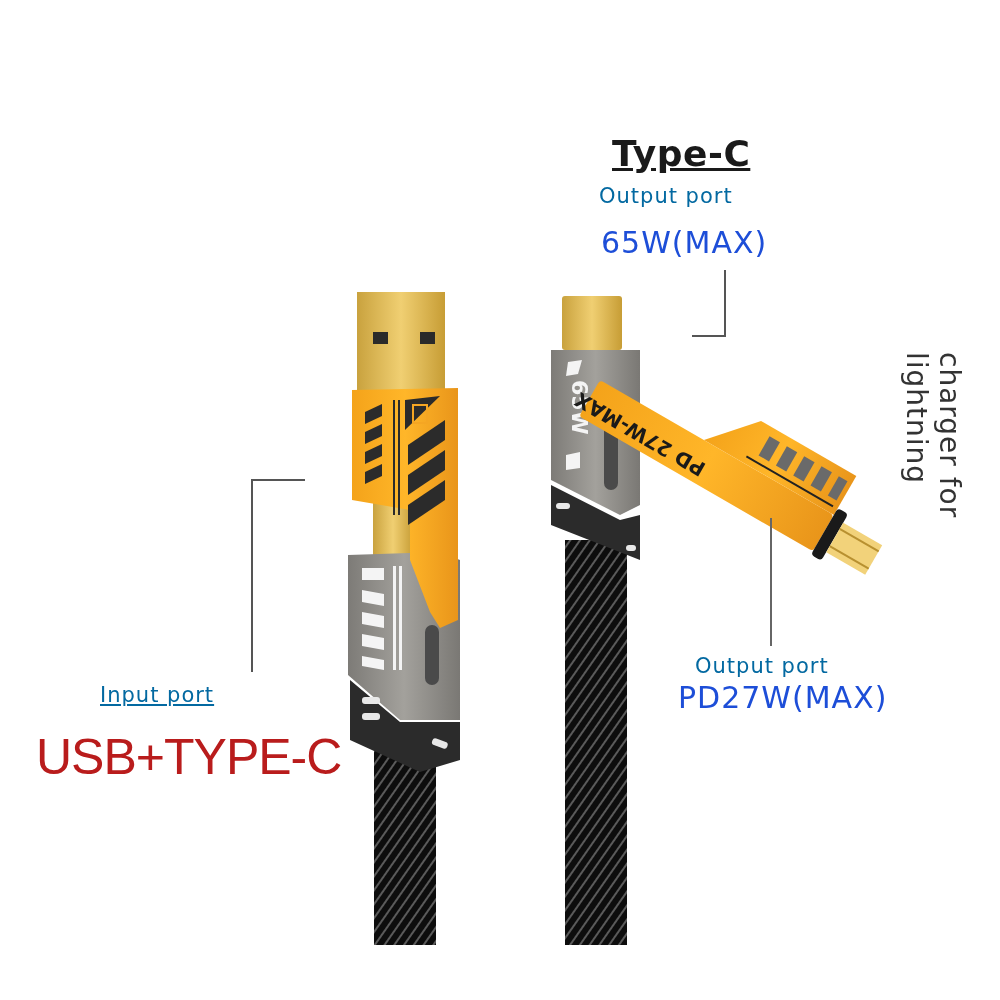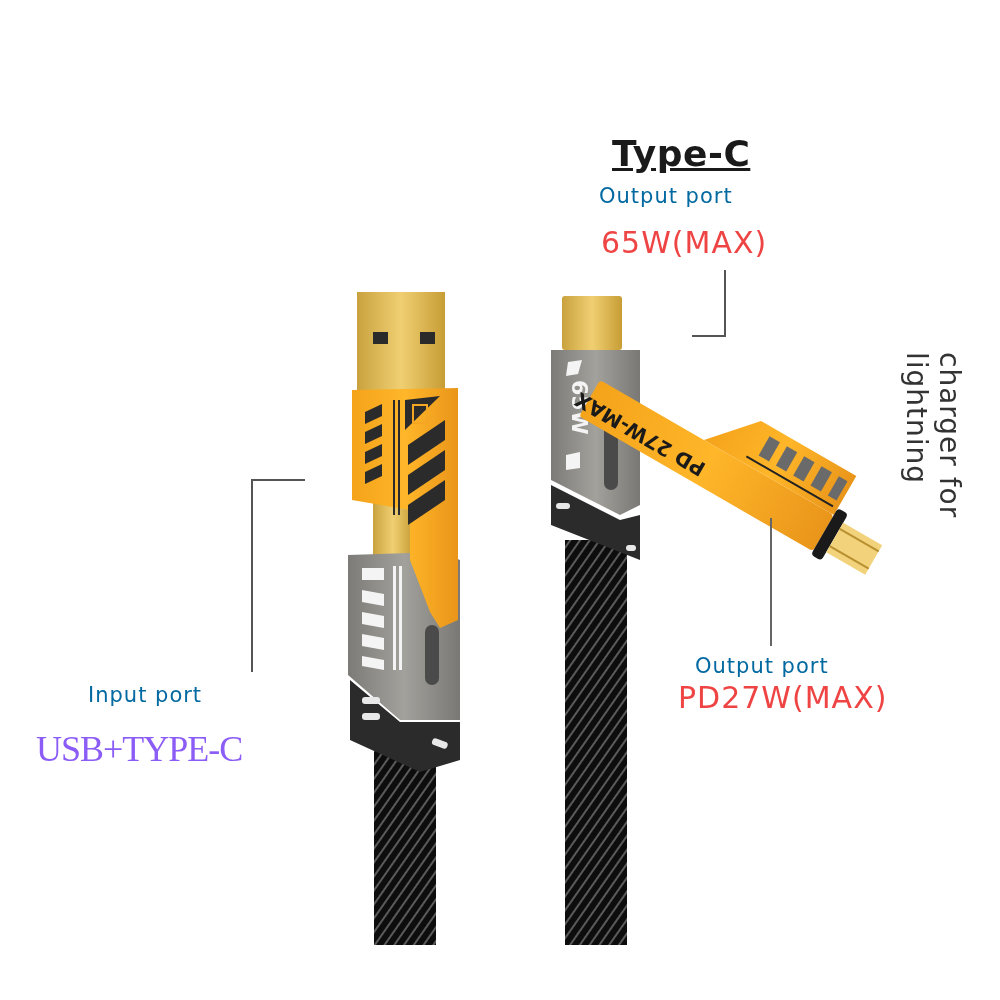--- a/index.html
+++ b/index.html
@@ -1,21 +1,21 @@
 <!DOCTYPE html>
 <html><head>
 <meta charset="utf-8">
 <style>
   html, body { margin:0; padding:0; background:#ffffff; }
   body { width:1000px; height:1000px; position:relative; overflow:hidden; font-family:"DejaVu Sans", sans-serif; color:#1a1a1a; }
   .abs { position:absolute; }
   .label-title { font-weight:bold; font-size:36px; letter-spacing:0.5px; }
   .label-sub { font-size:21px; letter-spacing:1px; color:#0369a1; }
-  .label-val { font-size:30px; letter-spacing:1px; color:#ef4444;text-align:center; }
-  .label-big { font-size:36px; letter-spacing:-1px; color:#8b5cf6; font-family:Liberation Serif, serif; }
+  .label-val { font-size:30px; letter-spacing:1px; color:#1d4ed8;text-align:center; }
+  .label-big { font-size:50px; letter-spacing:-1px; color:#b91c1c; font-family:Liberation Sans, sans-serif; }
   .vertical { writing-mode:vertical-rl; font-size:28px; letter-spacing:1px; color:#333; }
   svg { position:absolute; left:0; top:0; }
 </style>
 </head>
 <body>
 
 <svg width="1000" height="1000" viewBox="0 0 1000 1000">
   <defs>
     <pattern id="braid" width="8" height="8" patternUnits="userSpaceOnUse" patternTransform="rotate(35)">
       <rect width="8" height="8" fill="#0d0d0d"></rect>
@@ -131,14 +131,14 @@
 
 <div class="abs label-title" style="left:612px; top:133px;text-decoration:underline;">Type-C</div>
 <div class="abs label-sub" style="left:599px; top:184px;">Output port</div>
 <div class="abs label-val" style="left:601px; top:225px;">65W(MAX)</div>
 
 <div class="abs vertical" style="left:900px; top:352px; height:300px;">charger for lightning</div>
 
 <div class="abs label-sub" style="left:695px; top:654px;">Output port</div>
 <div class="abs label-val" style="left:678px; top:680px;">PD27W(MAX)</div>
 
-<div class="abs label-sub" style="left:88px; top:683px;">Input port</div>
+<div class="abs label-sub" style="left:100px; top:683px;text-decoration:underline;">Input port</div>
 <div class="abs label-big" style="left:36px; top:728px;">USB+TYPE-C</div>
 
 </body></html>

